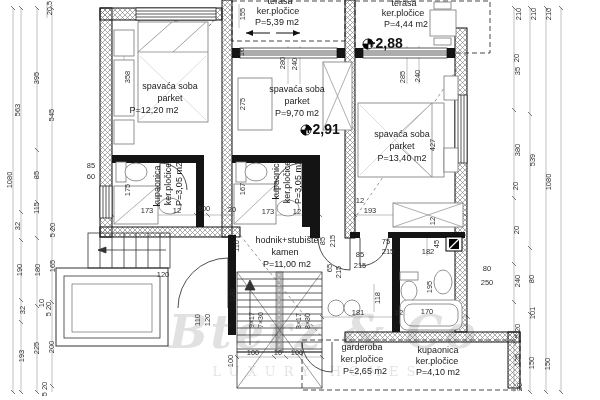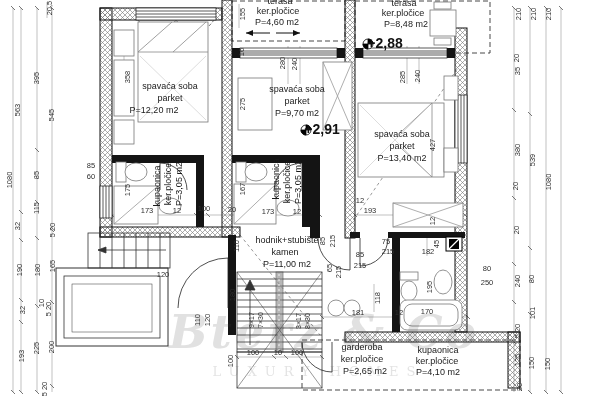--- a/index.html
+++ b/index.html
@@ -202,24 +202,24 @@
       <span class="lbl room" style="left: 170px; top: 98px; transform: translate(-50%, -50%);">parket</span>
       <span class="lbl room" style="left: 154px; top: 110px; transform: translate(-50%, -50%);">P=12,20 m2</span>
       <span class="lbl room" style="left: 297px; top: 89px; transform: translate(-50%, -50%);">spavaća soba</span>
       <span class="lbl room" style="left: 297px; top: 101px; transform: translate(-50%, -50%);">parket</span>
       <span class="lbl room" style="left: 297px; top: 113px; transform: translate(-50%, -50%);">P=9,70 m2</span>
       <span class="lbl room" style="left: 402px; top: 134px; transform: translate(-50%, -50%);">spavaća soba</span>
       <span class="lbl room" style="left: 402px; top: 146px; transform: translate(-50%, -50%);">parket</span>
       <span class="lbl room" style="left: 402px; top: 158px; transform: translate(-50%, -50%);">P=13,40 m2</span>
       <span class="lbl room" style="left: 280px; top: 1px; transform: translate(-50%, -50%);">terasa</span>
       <span class="lbl room" style="left: 278px; top: 11px; transform: translate(-50%, -50%);">ker.pločice</span>
-      <span class="lbl room" style="left: 277px; top: 22px; transform: translate(-50%, -50%);">P=4,60 m2</span>
+      <span class="lbl room" style="left: 277px; top: 22px; transform: translate(-50%, -50%);">P=5,39 m2</span>
       <span class="lbl room" style="left: 404px; top: 3px; transform: translate(-50%, -50%);">terasa</span>
       <span class="lbl room" style="left: 403px; top: 13px; transform: translate(-50%, -50%);">ker.pločice</span>
-      <span class="lbl room" style="left: 406px; top: 24px; transform: translate(-50%, -50%);">P=8,48 m2</span>
+      <span class="lbl room" style="left: 406px; top: 24px; transform: translate(-50%, -50%);">P=4,44 m2</span>
       <span class="lbl room" style="left: 157px; top: 186px; transform: translate(-50%, -50%) rotate(-90deg);">kupaonica</span>
       <span class="lbl room" style="left: 168px; top: 184px; transform: translate(-50%, -50%) rotate(-90deg);">ker.pločice</span>
       <span class="lbl room" style="left: 179px; top: 184px; transform: translate(-50%, -50%) rotate(-90deg);">P=3,05 m2</span>
       <span class="lbl room" style="left: 276px; top: 179px; transform: translate(-50%, -50%) rotate(-90deg);">kupaonica</span>
       <span class="lbl room" style="left: 287px; top: 182px; transform: translate(-50%, -50%) rotate(-90deg);">ker.pločice</span>
       <span class="lbl room" style="left: 298px; top: 182px; transform: translate(-50%, -50%) rotate(-90deg);">P=3,05 m2</span>
       <span class="lbl room" style="left: 287px; top: 240px; transform: translate(-50%, -50%);">hodnik+stubište</span>
       <span class="lbl room" style="left: 285px; top: 252px; transform: translate(-50%, -50%);">kamen</span>
       <span class="lbl room" style="left: 287px; top: 264px; transform: translate(-50%, -50%);">P=11,00 m2</span>
       <span class="lbl room" style="left: 362px; top: 347px; transform: translate(-50%, -50%);">garderoba</span>

